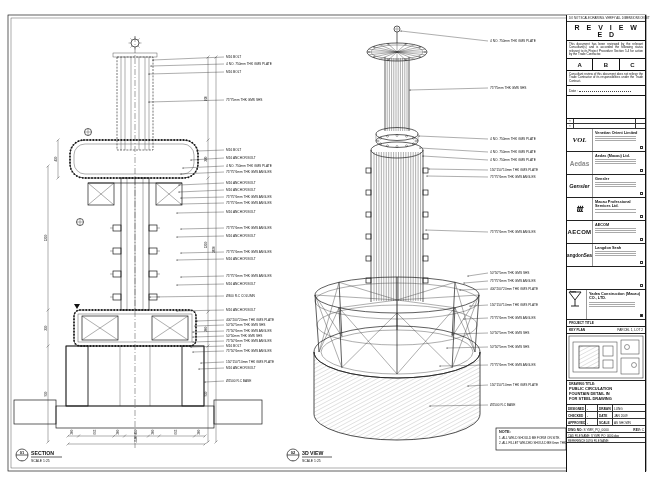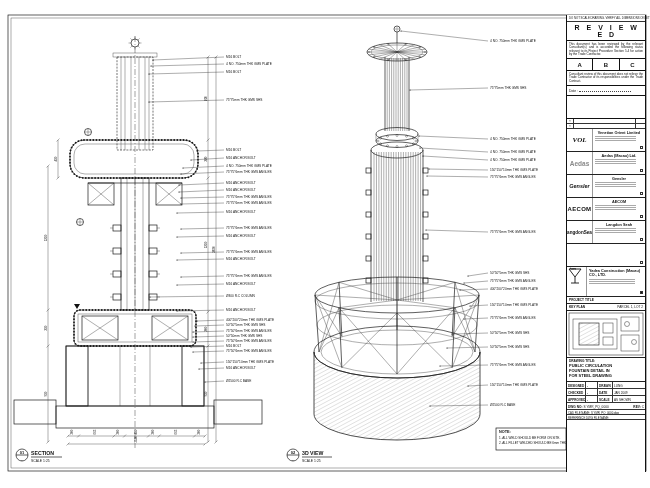--- a/index.html
+++ b/index.html
@@ -24,21 +24,21 @@
   .stamp .b1,.stamp .b2{font-size:3px;line-height:3.6px;padding:1.5px 2px;text-align:justify;border-bottom:1px solid #111;}
   .abc{display:flex;border-bottom:1px solid #111;}
   .abc div{flex:1;text-align:center;font-weight:bold;font-size:6px;padding:2.5px 0;border-right:1px solid #111;}
   .abc div:last-child{border-right:none;}
   .daterow{font-size:3.4px;padding:2px;border-bottom:1px solid #111;height:10px;}
   .daterow .dots{display:inline-block;width:52px;border-bottom:1px dotted #444;height:4px;}
   .revline{display:flex;height:5px;font-size:3px;border-bottom:0.5px solid #333;}
   .revline .m{width:7px;border-right:0.5px solid #333;text-align:center;}
   .revline .d{flex:1;border-right:0.5px solid #333;}
   .revline .b{width:9px;}
-  .crow{height:23px;display:flex;text-align:center;}
+  .crow{height:23px;display:flex;}
   .crow .logo{width:26px;border-right:0.5px solid #999;display:flex;align-items:center;justify-content:center;overflow:hidden;}
   .crow .info{flex:1;padding:1.5px 2px;position:relative;}
   .cname{font-weight:bold;font-size:3.8px;line-height:4.2px;}
   .addr{margin-top:1.5px;}
   .addr i{display:block;height:1px;background:#aaa;margin:1.1px 0;width:85%;}
   .cbx{position:absolute;right:2px;bottom:2px;width:3.5px;height:3.5px;border:0.5px solid #333;}
   .lg0{font-family:"Liberation Serif",serif;font-style:italic;font-weight:bold;font-size:7px;}
   .lg1{color:#8a8a8a;font-weight:bold;font-size:6.5px;}
   .lg2{font-weight:bold;font-style:italic;font-size:5.5px;}
   .lg3{font-weight:bold;font-style:italic;font-size:9px;letter-spacing:-1px;}
@@ -624,20 +624,31 @@
           <div class="cname">Gensler</div>
       <div class="addr">
             <i></i>
             <i></i>
             <i></i>
           </div>
       <div class="cbx"></div>
         </div>
   </div>
   <div class="row crow">
+    <div class="logo lg3">ttt</div>
+    <div class="info">
+          <div class="cname">Macau Professional Services Ltd.</div>
+      <div class="addr">
+            <i></i>
+            <i></i>
+          </div>
+      <div class="cbx"></div>
+        </div>
+  </div>
+  <div class="row crow">
     <div class="logo lg4">AECOM</div>
     <div class="info">
           <div class="cname">AECOM</div>
       <div class="addr">
             <i></i>
             <i></i>
             <i></i>
           </div>
       <div class="cbx"></div>
         </div>

